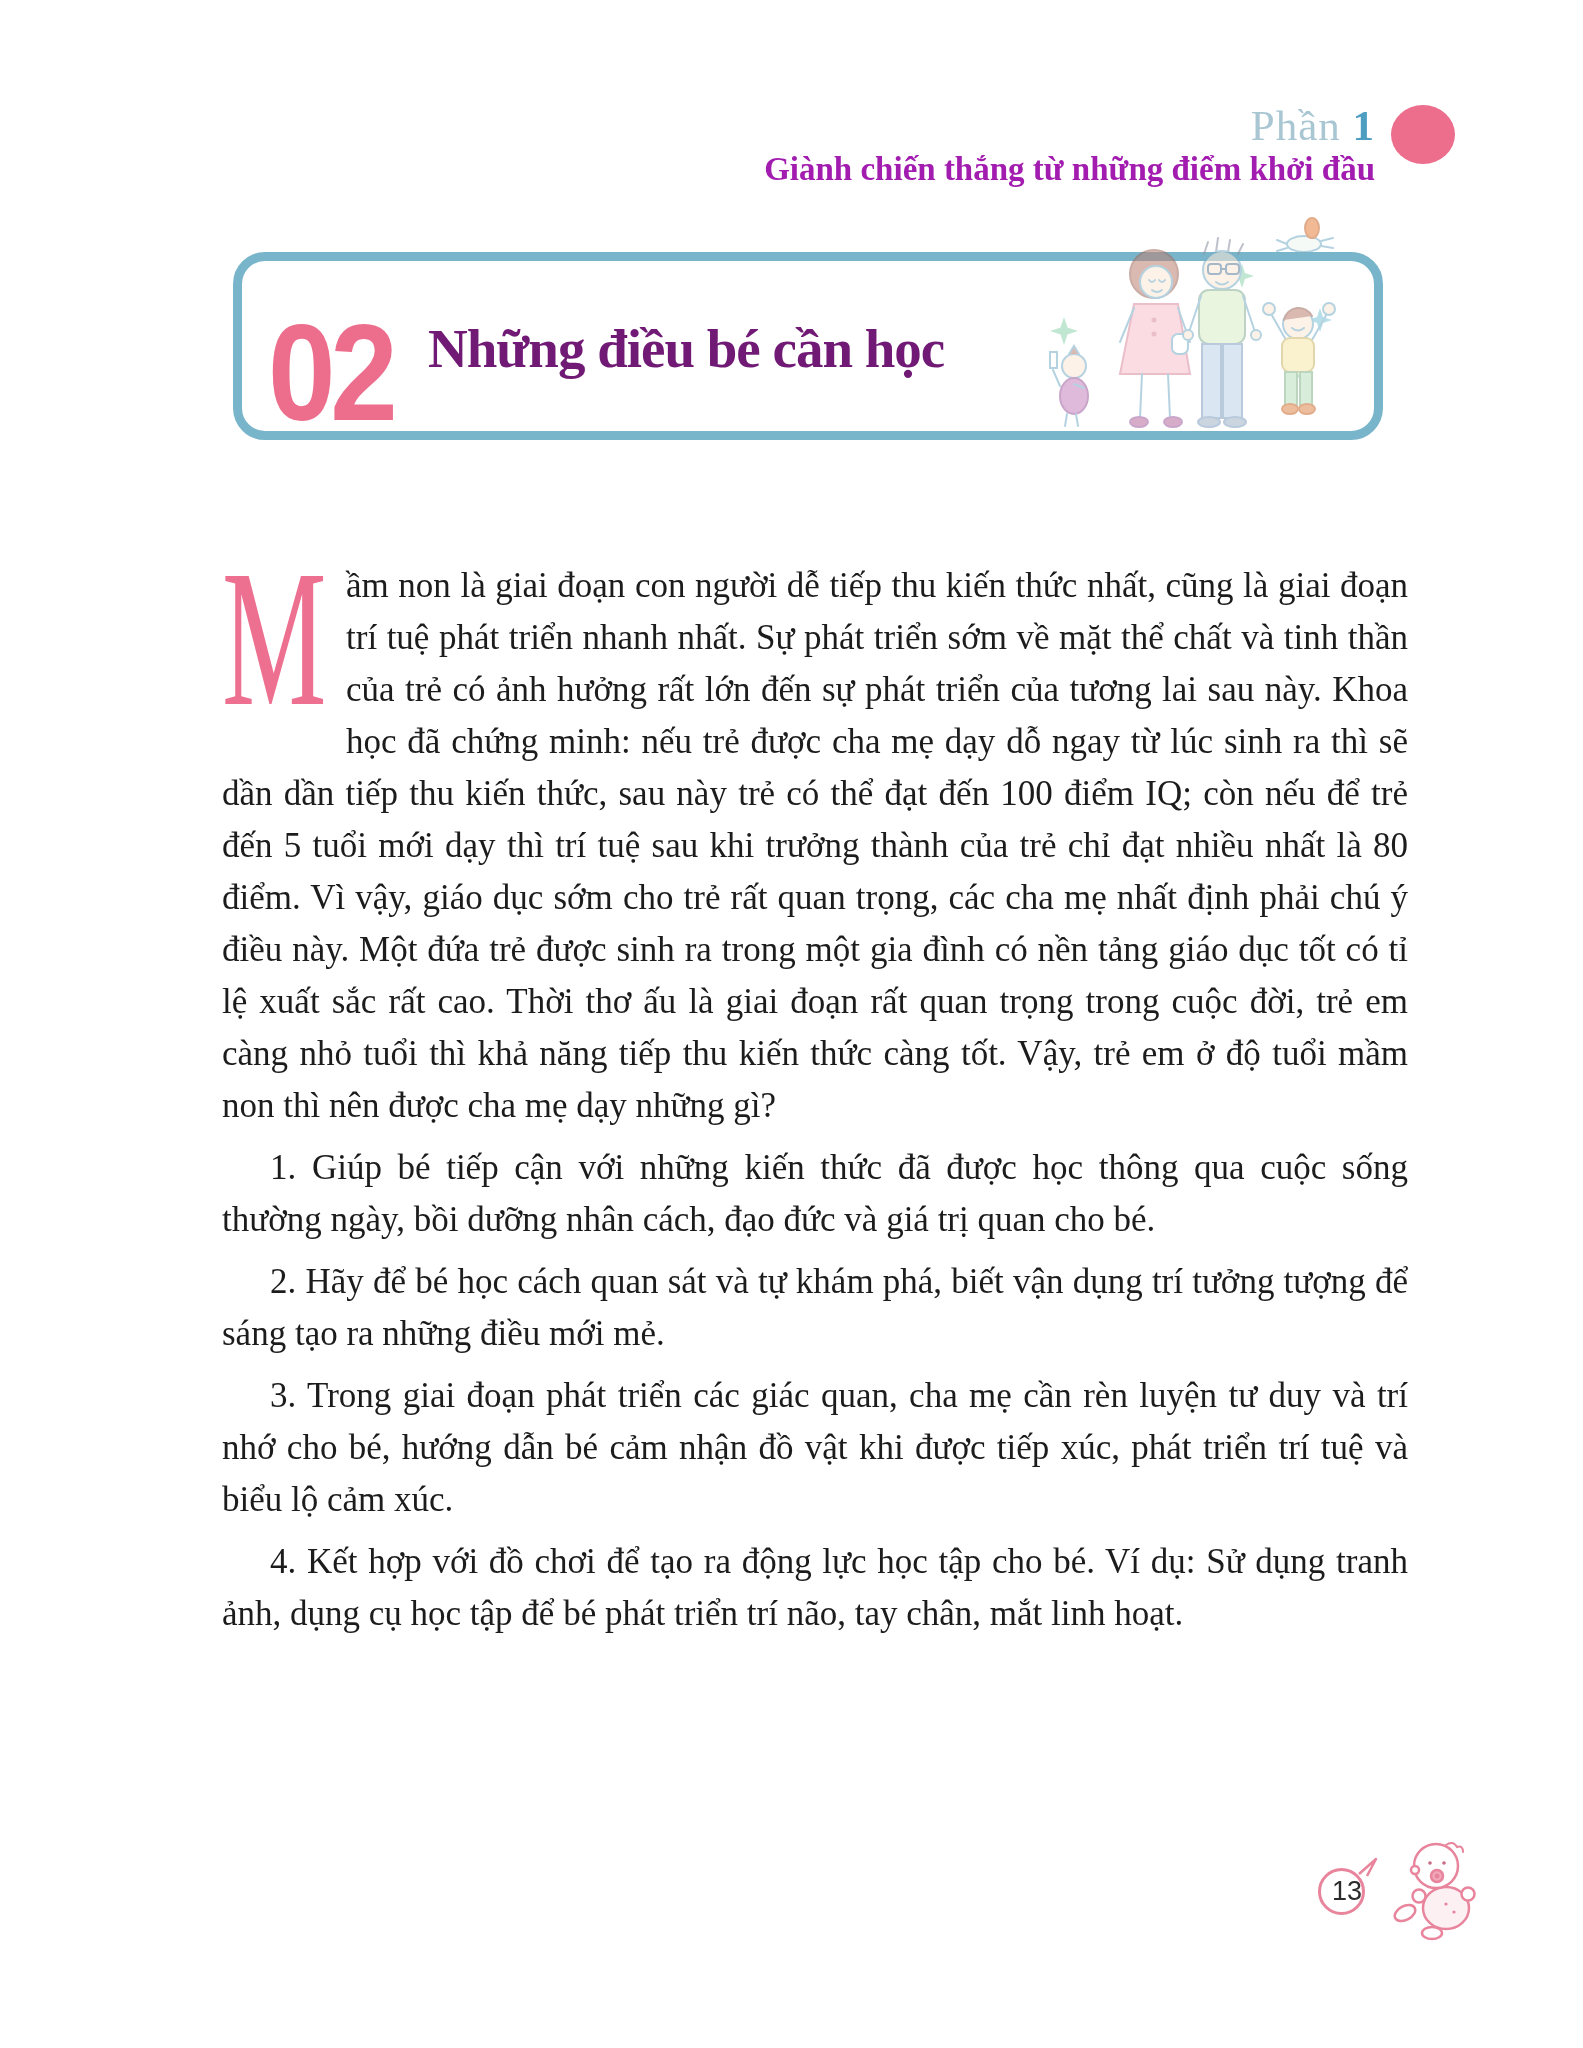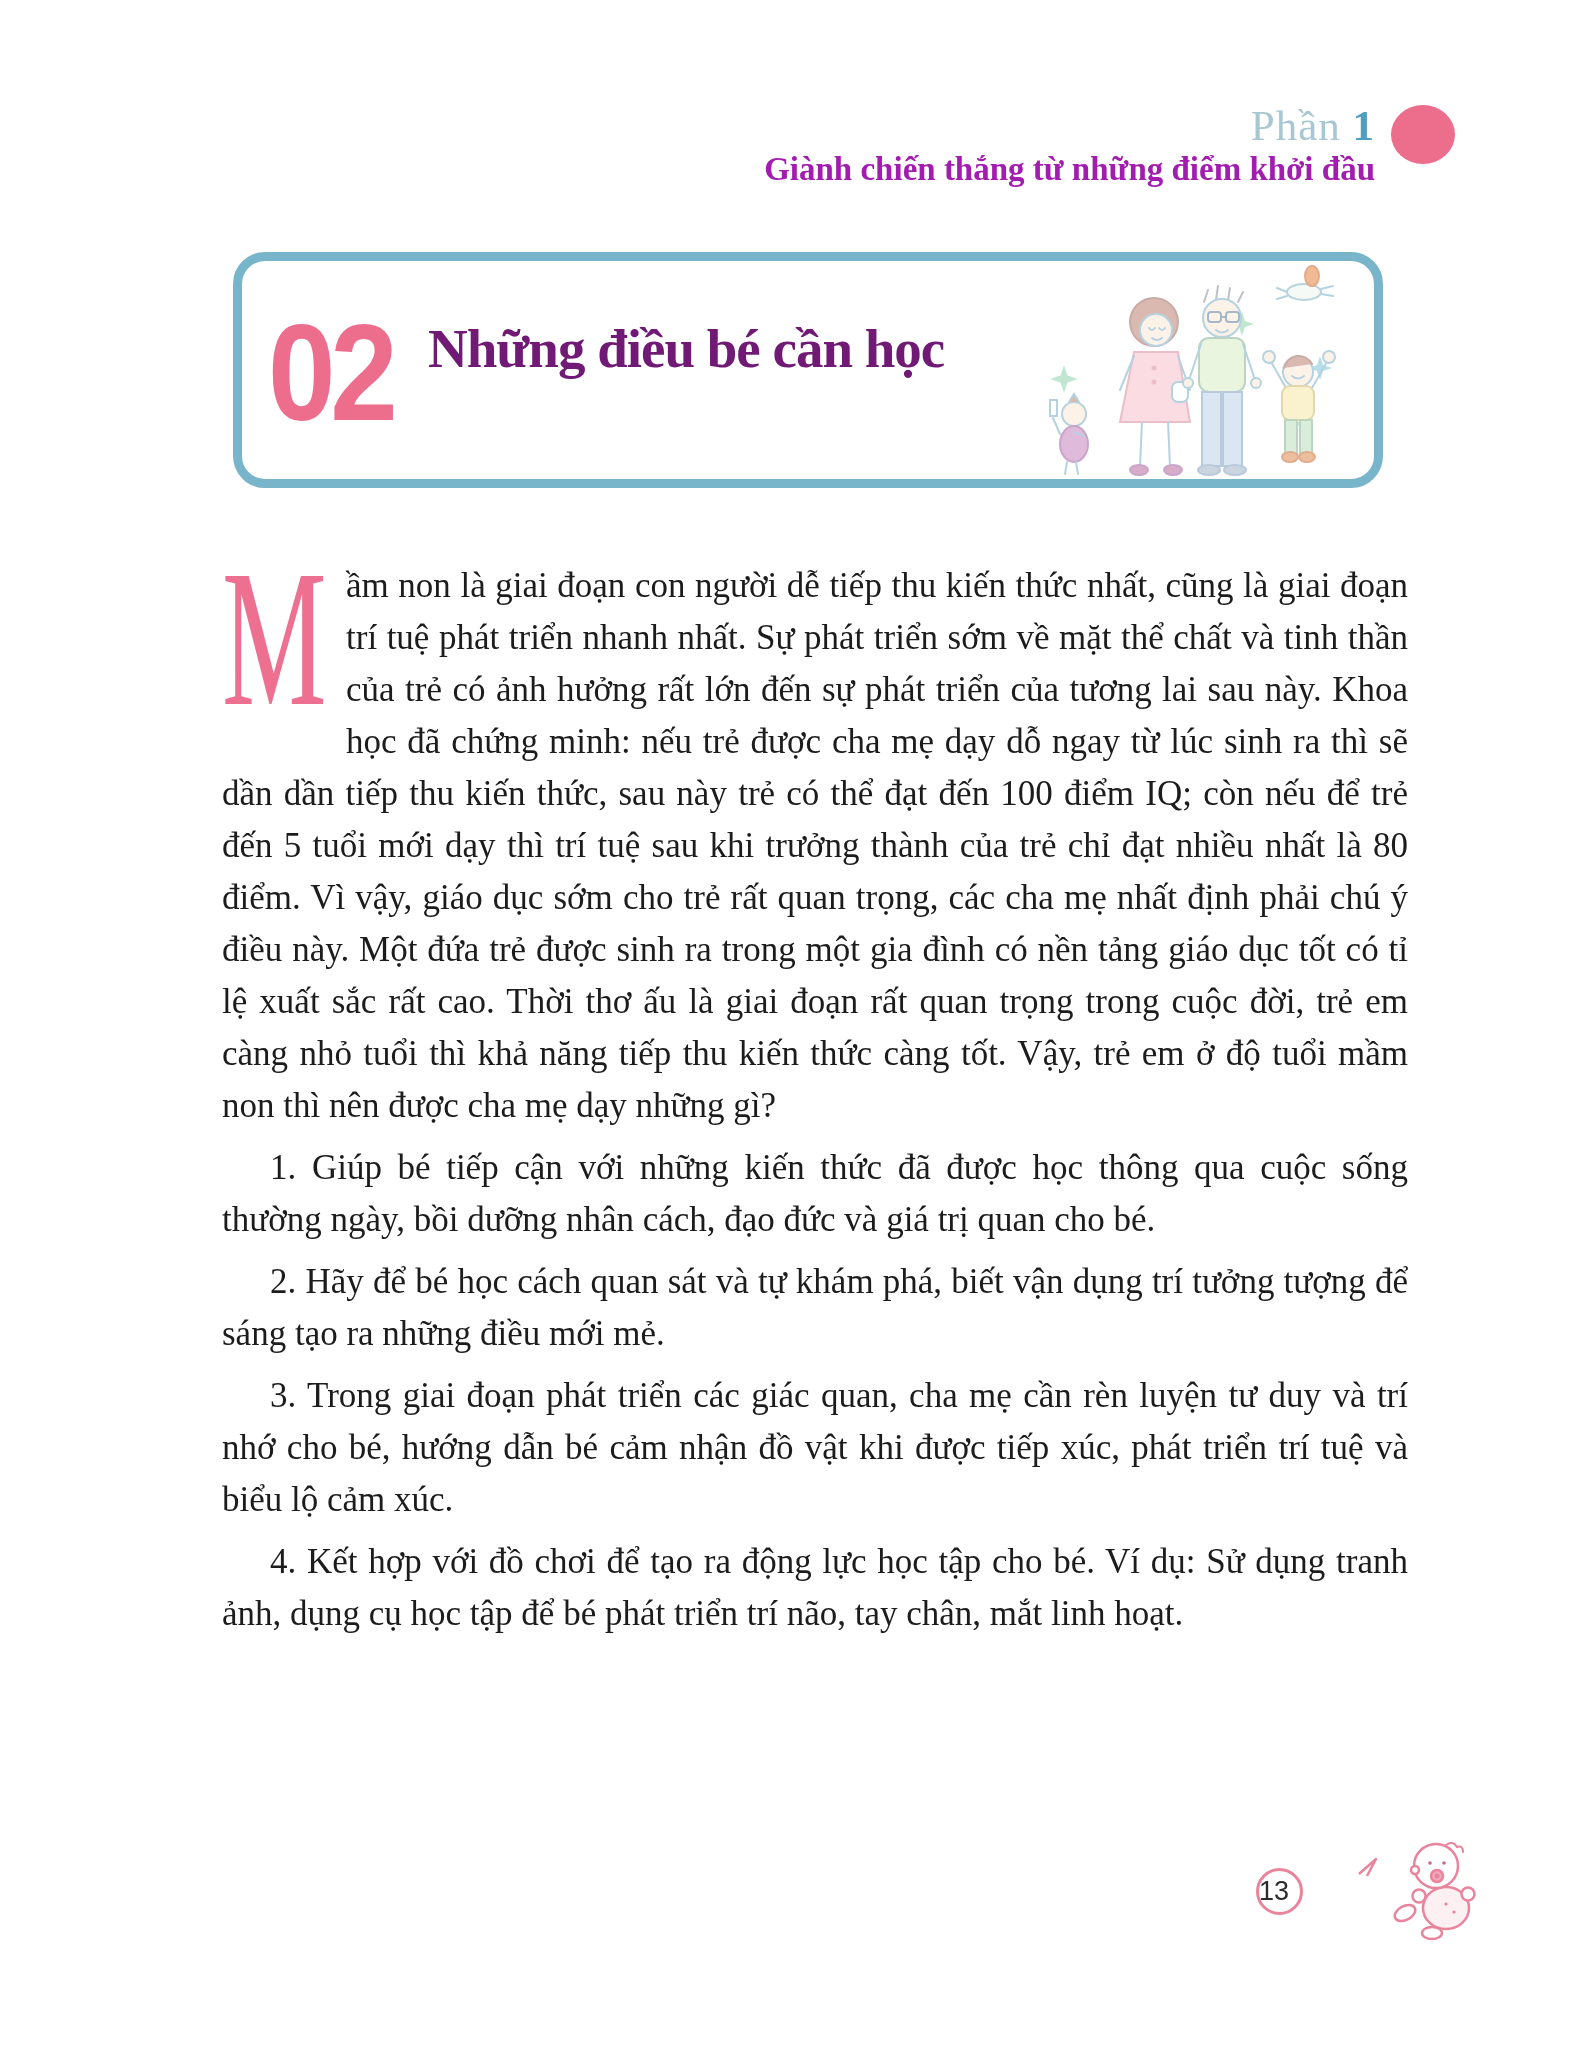--- a/index.html
+++ b/index.html
@@ -13,21 +13,21 @@
   .part-line { font-size:43px; line-height:40px; color:#a9c6d3; letter-spacing:1px;margin-top:8px; }
   .part-num  { color:#4d9ec1; font-weight:bold; }
   .part-subtitle { margin-top:6px; font-size:33px; line-height:34px; font-weight:bold; color:#a21caf; }
   .accent-circle {
     position:absolute; left:1391px; top:105px; width:64px; height:59px;
     border-radius:50%; background:#ed6d8d;
   }
 
   
   .chapter-box {
-    position:absolute; left:233px; top:252px; width:1150px; height:236px;
+    position:absolute; left:233px; top:252px; width:1150px; height:188px;
     box-sizing:border-box; border:9px solid #79b5ca; border-radius:32px; background:#fff;
   }
   .chapter-num {
     position:absolute; left:26px; top:56px;
     font-family:"Liberation Sans", sans-serif; font-weight:bold;
     font-size:138px; line-height:110px; letter-spacing:-6px; color:#ed6d8d;
     transform:scaleX(0.88); transform-origin:0 50%;
   }
   .chapter-title {
     position:absolute; left:186px; top:56px;
@@ -43,23 +43,23 @@
   .body-text p { margin:0 0 10px 0; }
   .body-text p.indent { text-indent:48px; }
   .dropcap {
     float:left; width:106px; height:154px; margin:4px 18px 0 0;
     color:#ee7091; font-size:196px; line-height:148px; text-align:left;
     transform:scaleX(0.60); transform-origin:0 50%;
   }
 
   
   .page-bubble {
-    position:absolute; left:1256px; top:1868px; width:47px; height:47px;
+    position:absolute; left:1318px; top:1868px; width:47px; height:47px;
     box-sizing:border-box; border:3px solid #e8849c; border-radius:50%;
-    display:flex; align-items:center; justify-content:flex-start;
+    display:flex; align-items:center; justify-content:flex-end;
     font-family:"Liberation Sans", sans-serif; font-size:27px; color:#2b2b2b; background:#fff;
   }
   .bubble-tail { position:absolute; left:1356px; top:1856px; }
   .baby-mascot { position:absolute; left:1388px; top:1836px; }
 </style>
 </head>
 <body>
 
 <div class="page">
 

